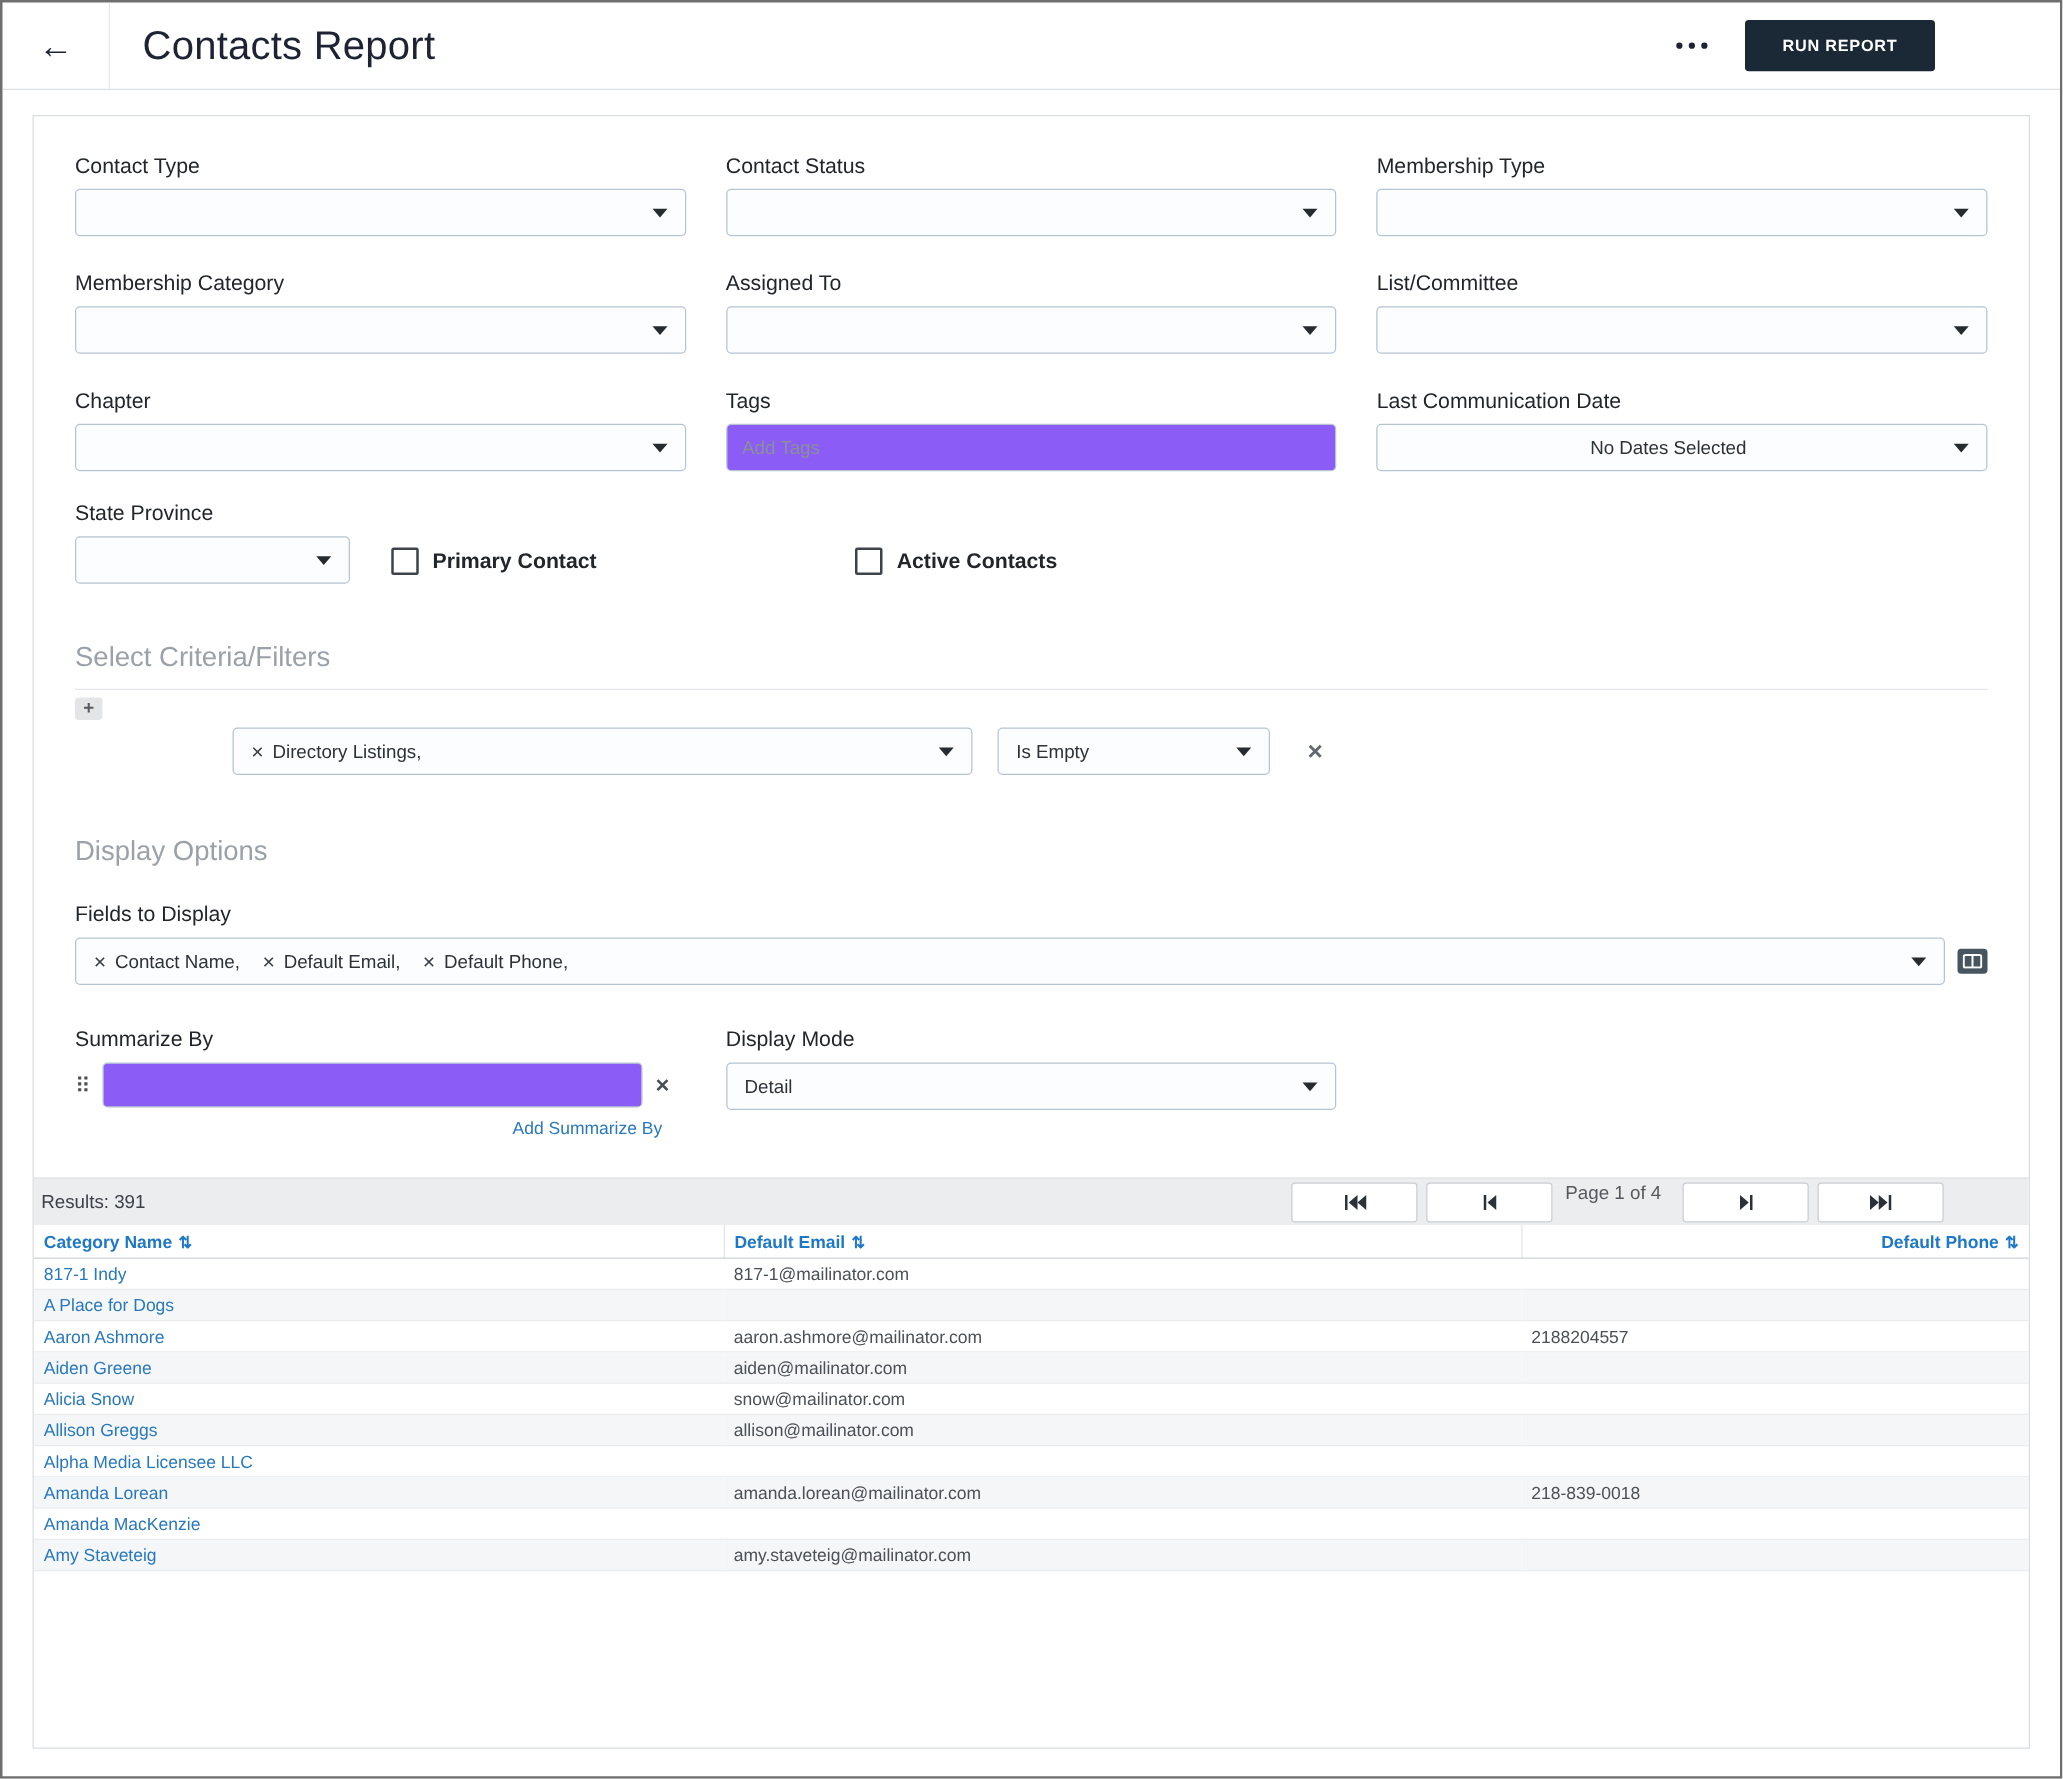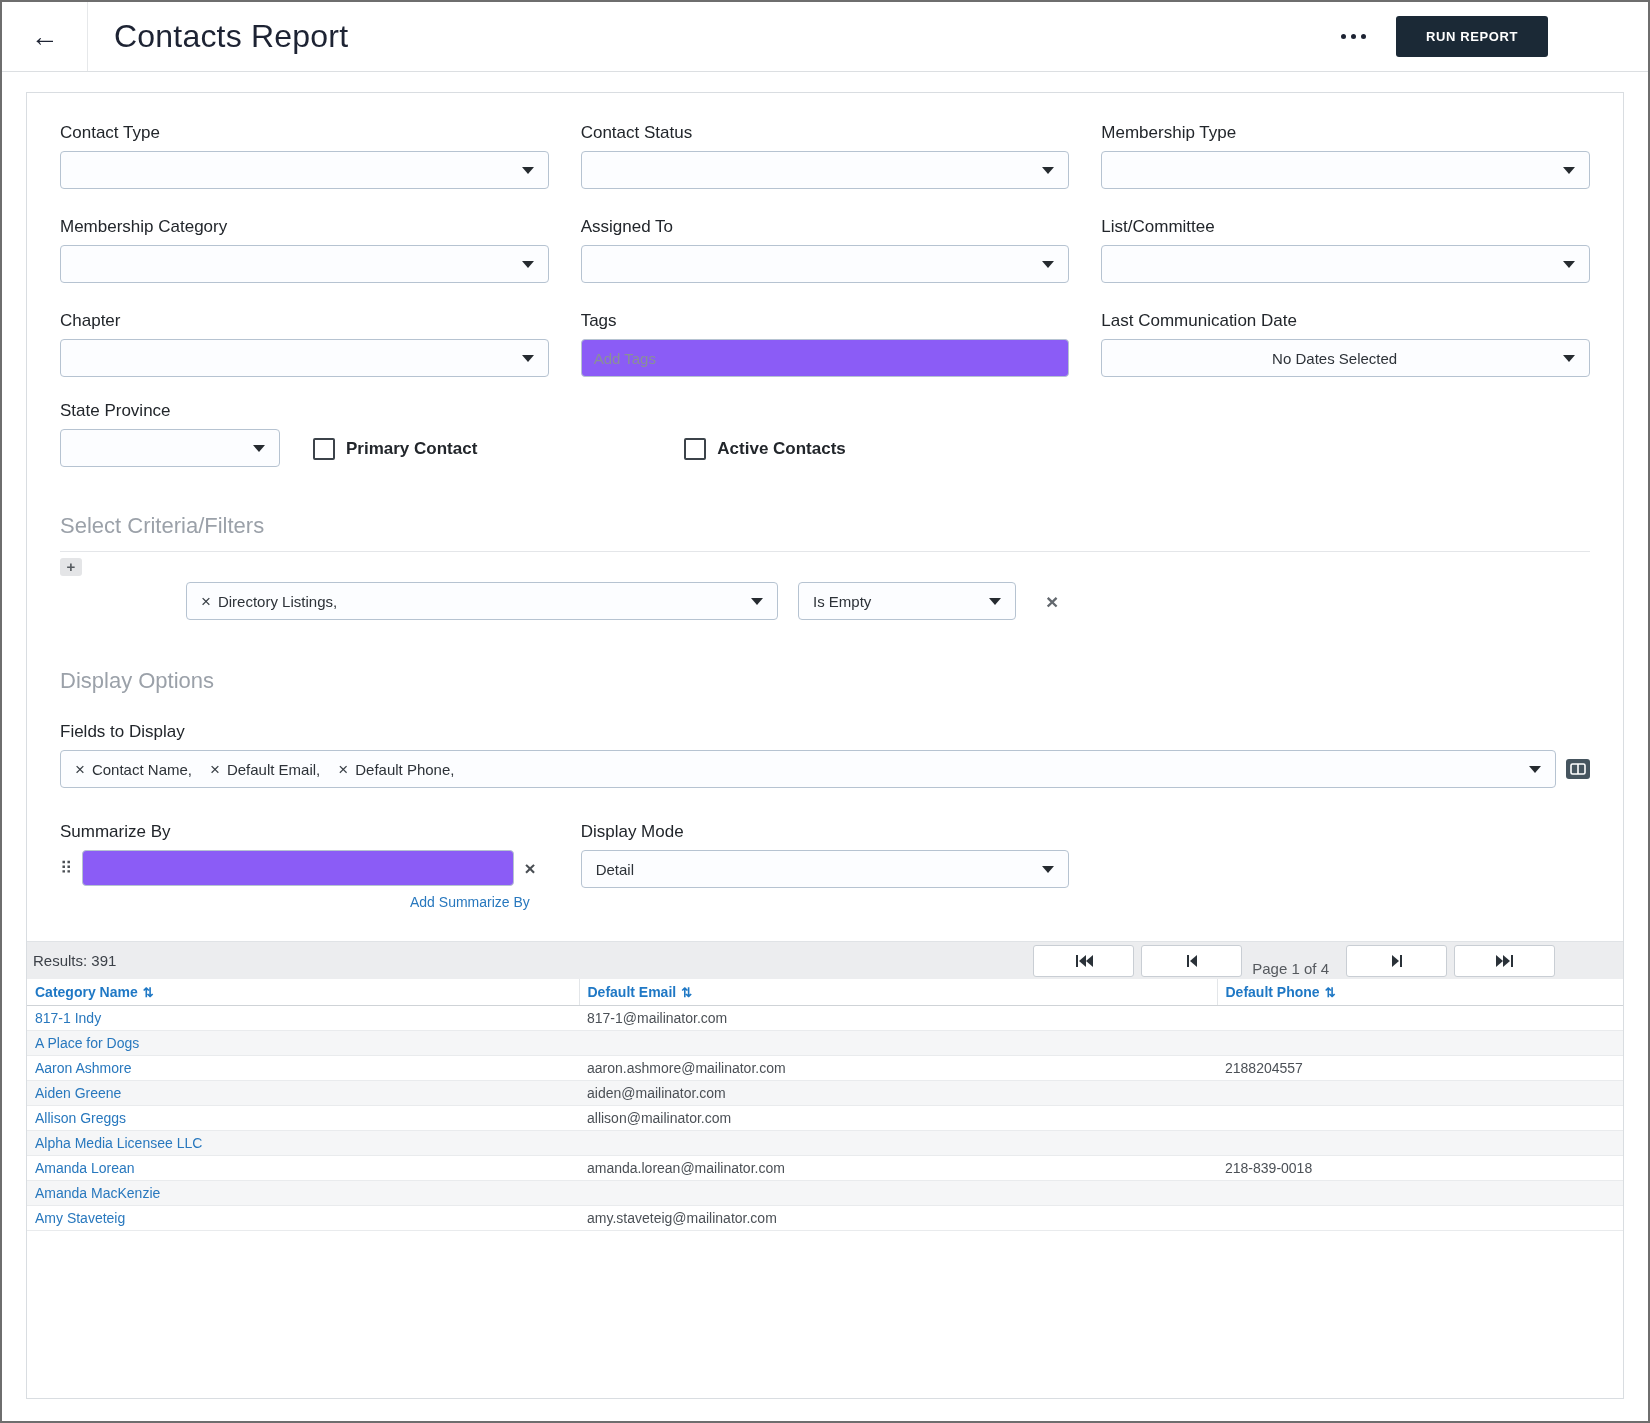--- a/index.html
+++ b/index.html
@@ -62,28 +62,28 @@
   .summarize-row { display:flex; align-items:center; }
   .drag-handle { font-size:17px; color:#4a4f54; margin-right:10px; cursor:grab; }
   .summarize-input { width:432px; height:36px; }
   .clear-x { background:none; border:none; font-size:19px; font-weight:700; color:#4a4f54; margin-left:10px; cursor:pointer; line-height:1; }
   .add-link { display:inline-block; margin:8px 0 0 350px; font-size:14px; color:#2878be; text-decoration:none; cursor:pointer; }
 
   
   .results { margin-top:30px; }
   .results-bar { height:38px; background:#ecedef; border-top:1px solid #e0e3e6; display:flex; align-items:center; padding-left:6px; }
   .results-count { font-size:15px; color:#3c4148; }
-  .pager { margin-left:auto; margin-right:68px; display:flex; align-items:flex-end; }
+  .pager { margin-left:auto; margin-right:68px; display:flex; align-items:flex-start; }
   .pg-btn { width:101px; height:32px; background:#fff; border:1px solid #c9ced4; border-radius:3px; display:flex; align-items:center; justify-content:center; cursor:pointer; margin-left:7px; }
   .pg-btn svg { display:block; }
   .page-label { font-size:15px; color:#55595e; margin:0 10px; white-space:nowrap; }
 
   table.results-table { width:100%; border-collapse:collapse; table-layout:fixed; font-size:14px; }
   .results-table th { text-align:left; font-weight:700; color:#1f78c5; padding:5px 8px; background:#fff; border-bottom:1px solid #cfd3d7; border-right:1px solid #e3e6e9; }
-  .results-table th:last-child { border-right:none; }
+  .results-table th:last-child { border-right:none;text-align:right; }
   .sort-icon { font-size:13px; margin-left:5px; color:#1f78c5; cursor:pointer; }
   .results-table td { padding:4px 8px; color:#4b5056; border-bottom:1px solid #e9ebed; white-space:nowrap; overflow:hidden; }
   .results-table tbody tr:nth-child(even) { background:#f5f6f7; }
   .results-table a { color:#2878be; text-decoration:none; cursor:pointer; }
   .col-name { width:552px; }
   .col-email { width:638px; }
 </style>
 </head>
 <body>
 
@@ -324,20 +324,25 @@
             <td><a>Aaron Ashmore</a></td>
             <td>aaron.ashmore@mailinator.com</td>
             <td>2188204557</td>
           </tr>
           <tr>
             <td><a>Aiden Greene</a></td>
             <td>aiden@mailinator.com</td>
             <td></td>
           </tr>
           <tr>
+            <td><a>Alicia Snow</a></td>
+            <td>snow@mailinator.com</td>
+            <td></td>
+          </tr>
+          <tr>
             <td><a>Allison Greggs</a></td>
             <td>allison@mailinator.com</td>
             <td></td>
           </tr>
           <tr>
             <td><a>Alpha Media Licensee LLC</a></td>
             <td></td>
             <td></td>
           </tr>
           <tr>

